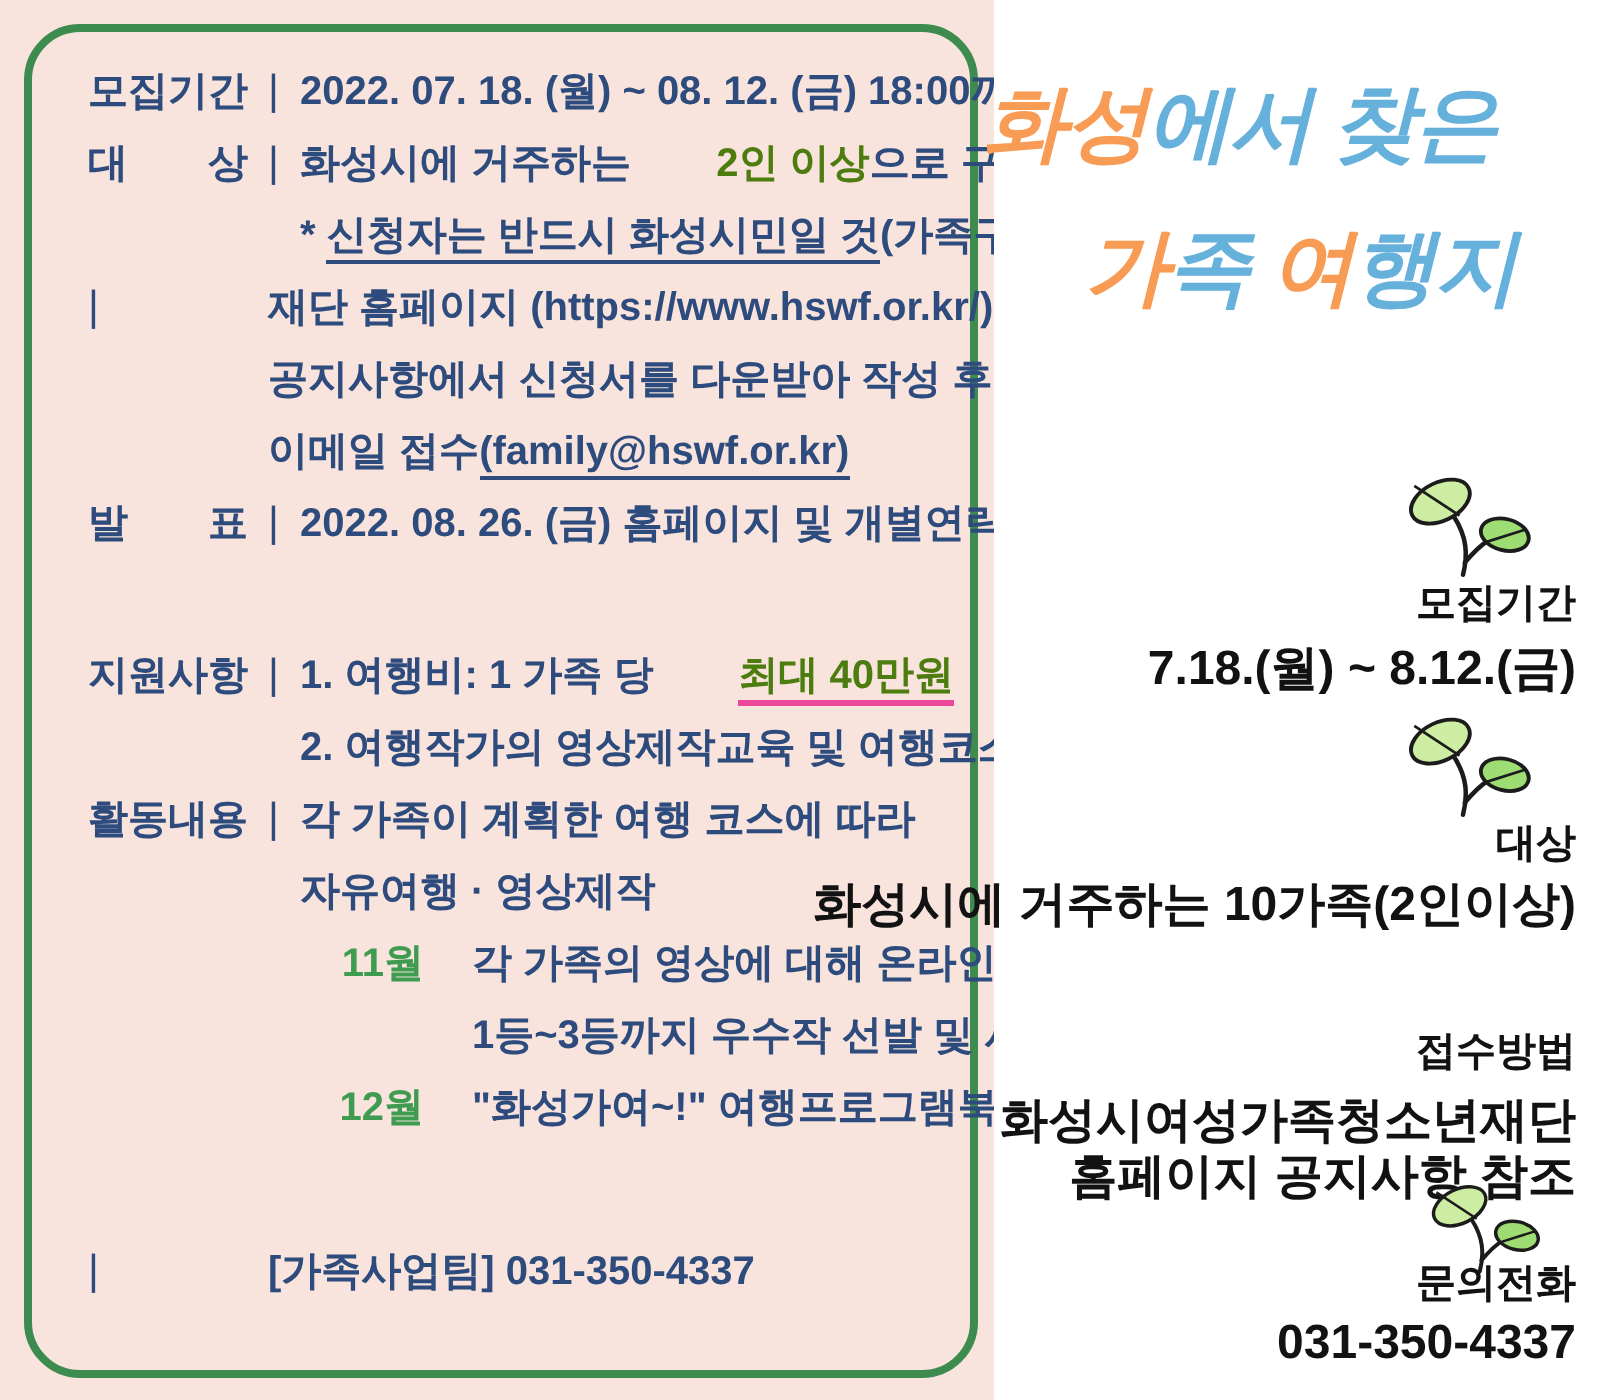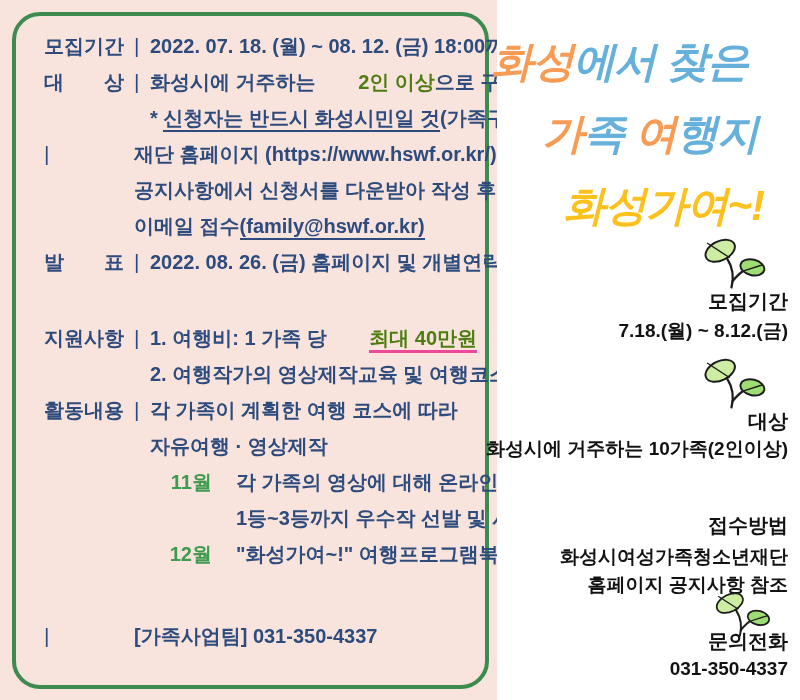--- a/index.html
+++ b/index.html
@@ -40,21 +40,21 @@
   }
   .t1 { top:34px;  right:52px; }
   .t2 { top:106px; right:42px;margin-left:44px; }
   .t3 { top:178px; right:36px; }
   .c-or { color:#f89b55; }
   .c-bl { color:#66b0dc; }
   .c-ye { color:#fdc11d; }
 
   .r-item { position:absolute; right:12px; white-space:nowrap; color:#121212; text-align:right; }
   .r-head { font-size:20px; font-weight:800; }
-  .r-val  { font-size:19px; font-weight:700; }
+  .r-val  { font-size:24px; font-weight:700; }
   .sprout { position:absolute; }
   .sp1 { top:236px; right:30px; }
   .sp2 { top:356px; right:30px; }
   .sp3 { top:590px; right:26px; }
   .rh1 { top:288px; } .rv1 { top:318px; }
   .rh2 { top:408px;padding-left:44px; } .rv2 { top:436px; }
   .rh3 { top:512px; } .rv3a{ top:544px; } .rv3b{ top:572px; }
   .rh4 { top:628px; } .rv4 { top:658px; }
 
   .defs-holder { position:absolute; width:0; height:0; overflow:hidden; }
@@ -153,21 +153,20 @@
       <span class="row-value">[가족사업팀] 031-350-4337</span>
     </div>
 
   </div>
 </div>
 
 <div class="right-panel">
 
   <div class="title-line t1"><span class="c-or">화성</span><span class="c-bl">에서 찾은</span></div>
   <div class="title-line t2"><span class="c-or">가</span><span class="c-bl">족 </span><span class="c-or">여</span><span class="c-bl">행지</span></div>
-  <div class="title-line t3"><span class="c-ye">화성가여~!</span></div>
 
   <svg class="sprout sp1" width="70" height="54" viewBox="0 0 80 62">
       <use href="#sprout-sym"></use>
     </svg>
   <div class="r-item r-head rh1">모집기간</div>
   <div class="r-item r-val rv1">7.18.(월) ~ 8.12.(금)</div>
 
   <svg class="sprout sp2" width="70" height="54" viewBox="0 0 80 62">
       <use href="#sprout-sym"></use>
     </svg>

